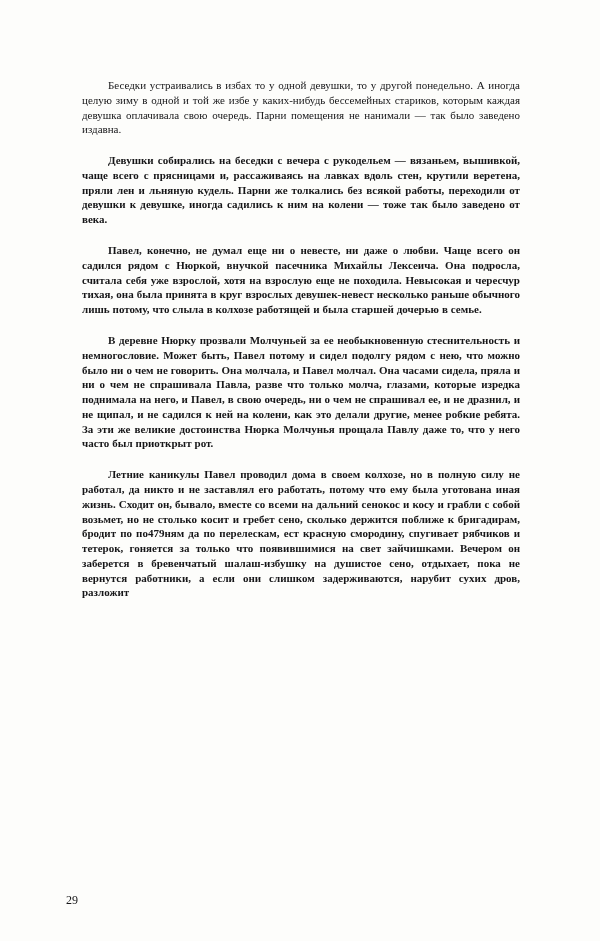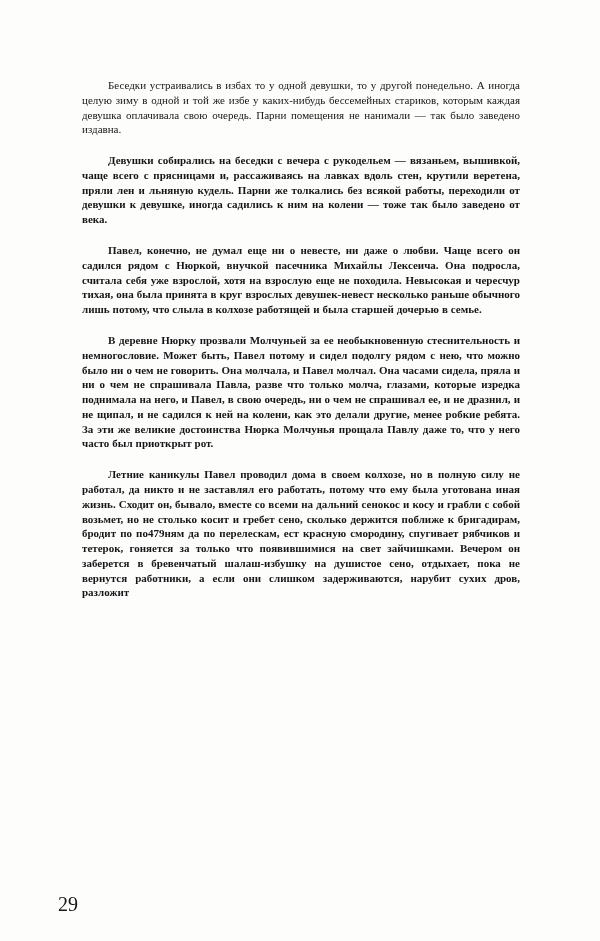--- a/index.html
+++ b/index.html
@@ -39,23 +39,23 @@
     hyphens: manual;
     word-spacing: 0.02em;
     color: #161618;
   }
   .para + .para {
     margin-top: 0px;
     font-weight: bold;
   }
   .folio {
     position: absolute;
-    left: 58px;
+    left: 66px;
     top: 894px;
-    font-size: 20px;
+    font-size: 12px;
     line-height: 1;
     color: #161618;
     font-family: "Liberation Serif", serif;
   }
 </style>
 </head>
 <body>
 
 <div class="page">
   <div class="page-inner">

